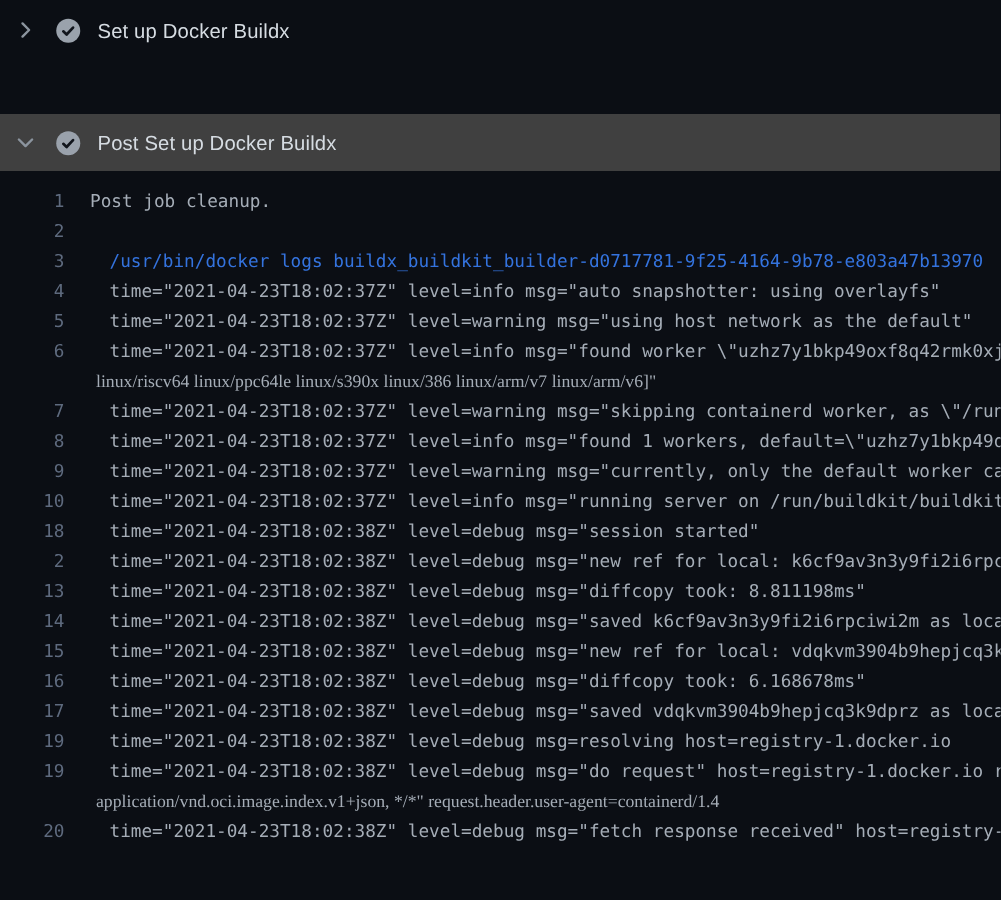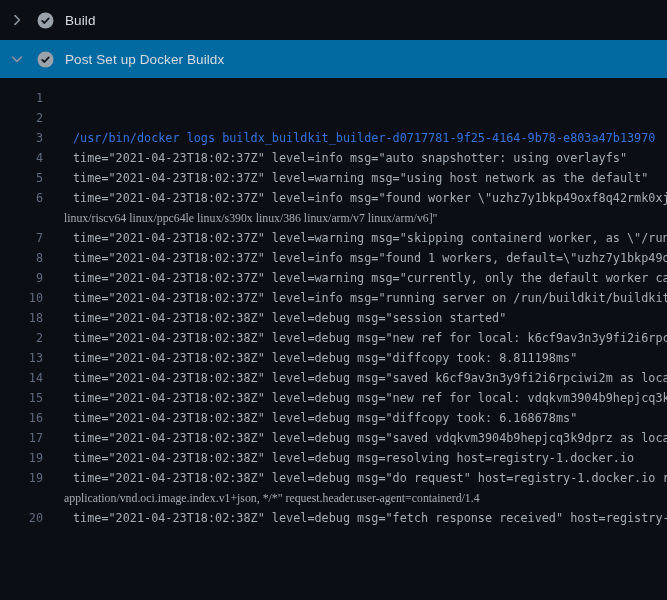--- a/index.html
+++ b/index.html
@@ -7,21 +7,21 @@
     width:667px;height:600px;overflow:hidden;
     background:#0b0e14;
     font-family:"Liberation Sans", sans-serif;
   }
   
   .steps{width:667px;}
   .hrow{
     display:flex;align-items:center;height:40px;width:667px;
     cursor:pointer;box-sizing:border-box;
   }
-  .hrow.expanded{height:38px;background:#0369a1;}
+  .hrow.expanded{height:38px;background:#404040;margin-top:36px;}
   .chev{width:16px;height:16px;margin-left:9px;flex:none;display:block;}
   .check{width:17px;height:17px;margin-left:12px;flex:none;display:block;}
   .htitle{
     margin-left:11px;color:#d6dce2;font-size:13.5px;font-weight:400;
     white-space:nowrap;letter-spacing:.1px;
   }
   
   .log{padding-top:10px;width:2000px;}
   .lrow{display:flex;height:20px;align-items:center;}
   .num{
@@ -37,49 +37,50 @@
   .txt.i1{padding-left:30px;}
   .txt.iw{padding-left:21px;font-family:Liberation Serif, serif;}
   .txt.command{color:#3473de;text-align:center;}
   .txt.group{cursor:pointer;}
 </style>
 </head>
 <body>
 
 <div class="steps">
 
-
   <div class="hrow">
     <svg class="chev" viewBox="0 0 16 16">
       <path d="M6 3.6 L10.4 8 L6 12.4" stroke="#8b949e" stroke-width="1.6" fill="none" stroke-linecap="round" stroke-linejoin="round"></path>
     </svg>
     <svg class="check" viewBox="0 0 17 17">
       <circle cx="8.5" cy="8.5" r="8" fill="#9aa2ac"></circle>
       <path d="M5.2 8.9 L7.4 11 L11.7 6.4" stroke="#11151c" stroke-width="1.8" fill="none" stroke-linecap="round" stroke-linejoin="round"></path>
     </svg>
-    <span class="htitle">Build</span>
+    <span class="htitle">Set up Docker Buildx</span>
   </div>
+
 
 
   <div class="hrow expanded">
     <svg class="chev" viewBox="0 0 16 16">
       <path d="M3.6 6 L8 10.4 L12.4 6" stroke="#8b949e" stroke-width="1.6" fill="none" stroke-linecap="round" stroke-linejoin="round"></path>
     </svg>
     <svg class="check" viewBox="0 0 17 17">
       <circle cx="8.5" cy="8.5" r="8" fill="#9aa2ac"></circle>
       <path d="M5.2 8.9 L7.4 11 L11.7 6.4" stroke="#11151c" stroke-width="1.8" fill="none" stroke-linecap="round" stroke-linejoin="round"></path>
     </svg>
     <span class="htitle">Post Set up Docker Buildx</span>
   </div>
 
 </div>
 
 <div class="log">
     <div class="lrow">
       <span class="num">1</span>
+      <span class="txt i0">Post job cleanup.</span>
     </div>
     <div class="lrow">
       <span class="num">2</span>
     </div>
     <div class="lrow">
       <span class="num">3</span>
       <span class="txt i1 command">/usr/bin/docker logs buildx_buildkit_builder-d0717781-9f25-4164-9b78-e803a47b13970</span>
     </div>
     <div class="lrow">
       <span class="num">4</span>

